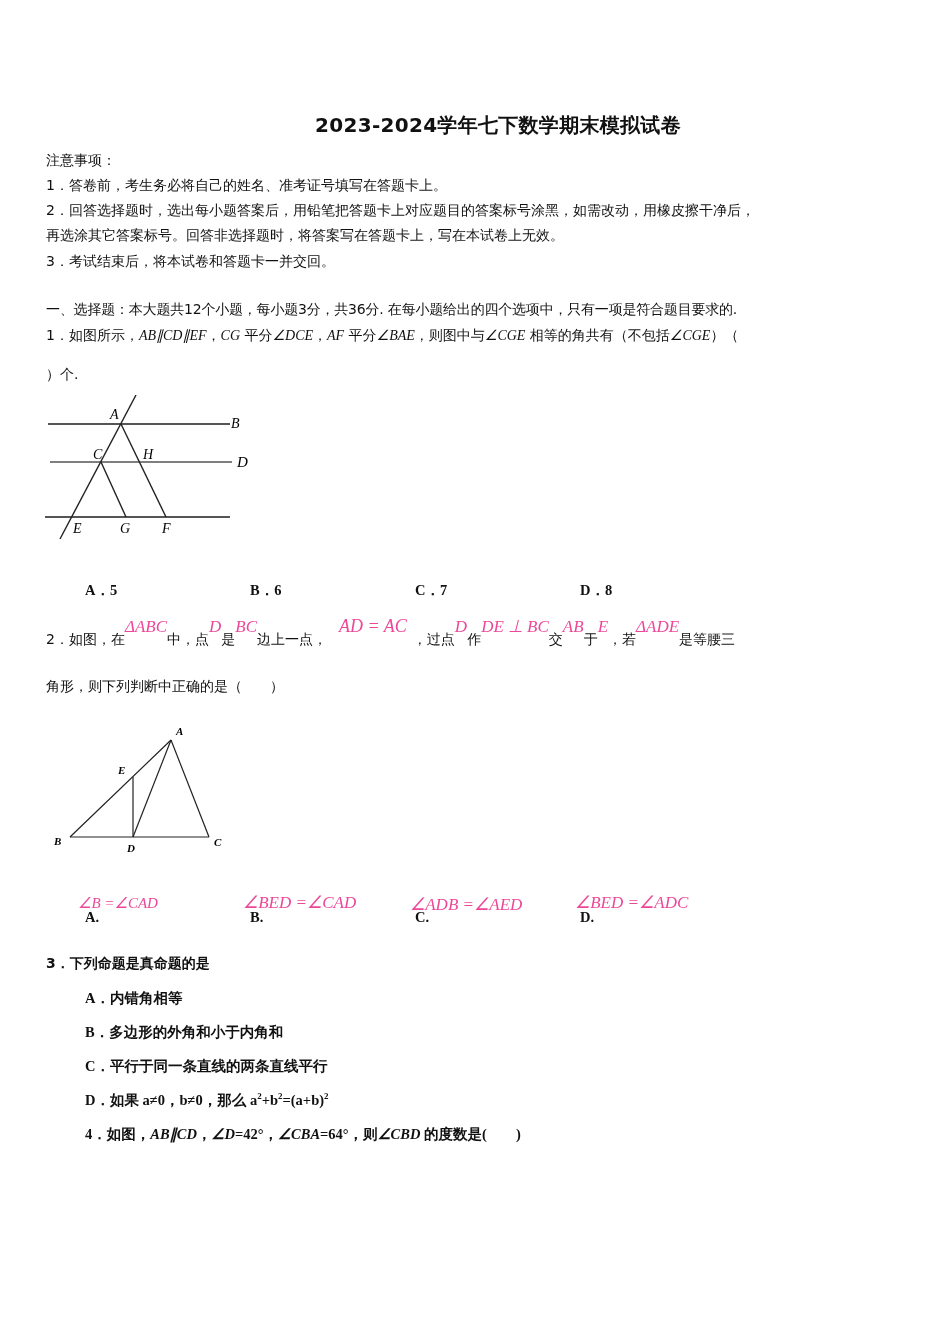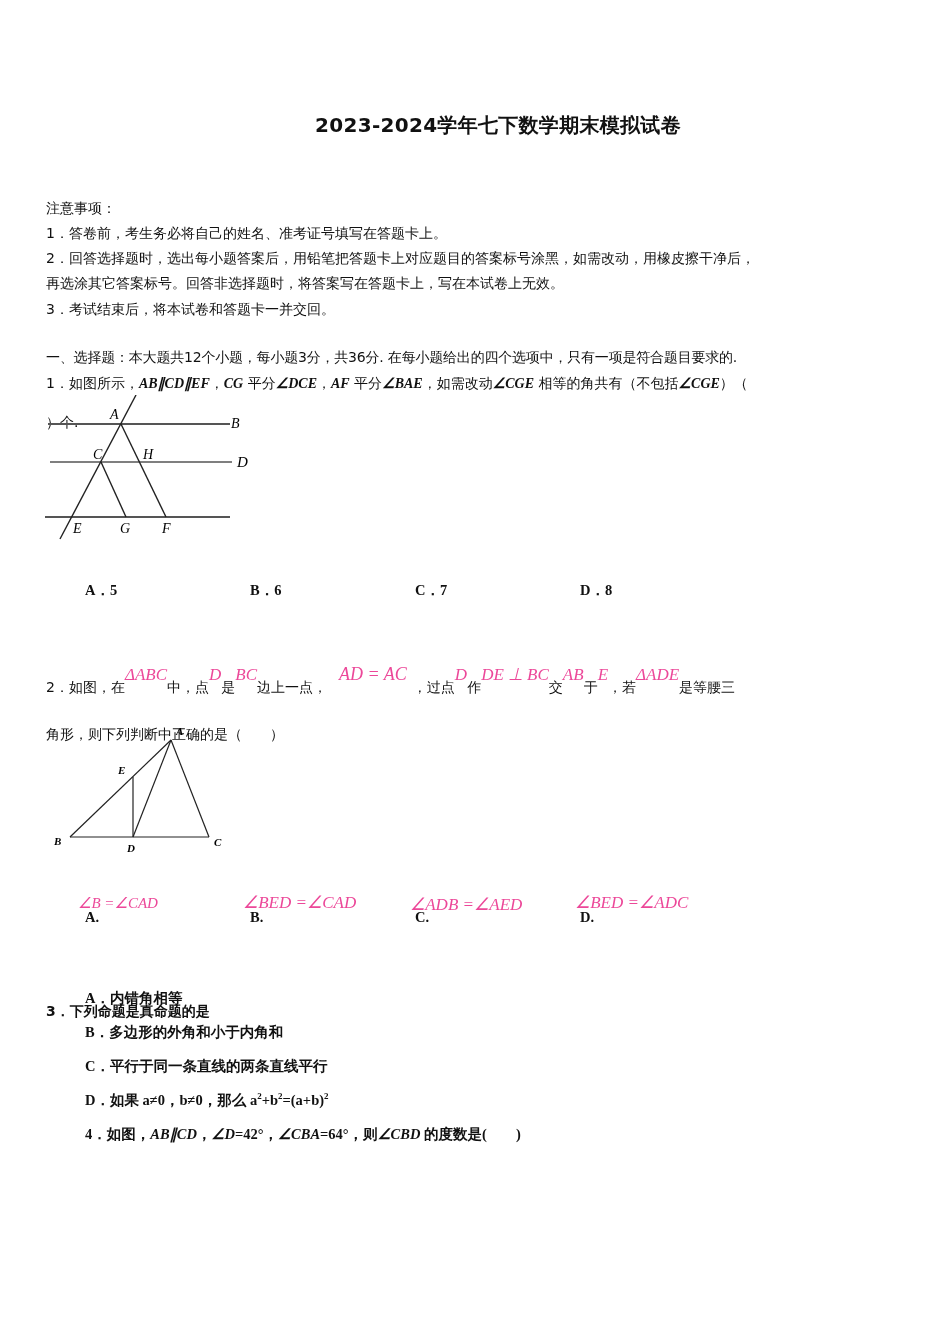--- a/index.html
+++ b/index.html
@@ -2,42 +2,42 @@
 <html><head>
 <meta charset="utf-8">
 <style>
   html, body { margin: 0; padding: 0; background: #ffffff; }
   body { width: 950px; height: 1344px; position: relative; overflow: hidden;
          font-family: "DejaVu Serif", "Liberation Serif", serif; color: #111; }
   .abs { position: absolute; white-space: nowrap; }
   .title { top: 112px; left: 0; width: 950px; text-align: center; font-family: "DejaVu Sans", sans-serif;
            font-weight: bold; font-size: 20px; letter-spacing: 0.3px; padding-left: 23px; }
   .line { font-size: 14.5px; font-weight: bold; left: 46px; }
-  .notice { font-weight: normal; font-family: "DejaVu Sans", sans-serif; font-size: 14px; margin-top: 48px; }
-  .math { font-style: italic; font-family: "Liberation Serif", serif; font-weight: bold; }
+  .notice { font-weight: normal; font-family: "DejaVu Sans", sans-serif; font-size: 14px; }
+  .math { font-style: italic; font-family: "Liberation Serif", serif; }
   .formula { font-family: "Liberation Serif", serif; font-style: italic; font-weight: normal; font-size: 17px; color: #ec4899; }
   .opt { font-size: 14.5px; font-weight: bold; font-family: "Liberation Serif", "DejaVu Serif", serif; margin-left: 39px; }
   sup { font-size: 9px; }
   svg text { font-family: "Liberation Serif", serif; font-style: italic; }
 </style>
 </head>
 <body>
 
 <div class="abs title">2023-2024学年七下数学期末模拟试卷</div>
 
 <div class="abs line notice" style="top:152px;">注意事项：</div>
 <div class="abs line notice" style="top:177px;text-align:right;">1．答卷前，考生务必将自己的姓名、准考证号填写在答题卡上。</div>
 <div class="abs line notice" style="top:202px;">2．回答选择题时，选出每小题答案后，用铅笔把答题卡上对应题目的答案标号涂黑，如需改动，用橡皮擦干净后，</div>
 <div class="abs line notice" style="top:227px;">再选涂其它答案标号。回答非选择题时，将答案写在答题卡上，写在本试卷上无效。</div>
 <div class="abs line notice" style="top:253px;">3．考试结束后，将本试卷和答题卡一并交回。</div>
 
 <div class="abs line notice" style="top:301px; letter-spacing:-0.2px;">一、选择题：本大题共12个小题，每小题3分，共36分. 在每小题给出的四个选项中，只有一项是符合题目要求的.</div>
 
 <div class="abs line notice" style="top:327px;">
-  <span>1．如图所示，</span><span class="math">AB∥CD∥EF</span><span>，</span><span class="math">CG</span><span> 平分</span><span class="math">∠DCE</span><span>，</span><span class="math">AF</span><span> 平分</span><span class="math">∠BAE</span><span>，如需改动</span><span class="math">∠CGE</span><span> 相等的角共有（不包括</span><span class="math">∠CGE</span><span>）（</span>
+  <span>1．如图所示，</span><span class="math">AB∥CD∥EF</span><span>，</span><span class="math">CG</span><span> 平分</span><span class="math">∠DCE</span><span>，</span><span class="math">AF</span><span> 平分</span><span class="math">∠BAE</span><span>，则图中与</span><span class="math">∠CGE</span><span> 相等的角共有（不包括</span><span class="math">∠CGE</span><span>）（</span>
 </div>
 <div class="abs line notice" style="top:366px;">）个.</div>
 
 <svg class="abs" style="left:40px; top:395px;" width="240" height="160">
   <line x1="8" y1="29" x2="190" y2="29" stroke="#555" stroke-width="2"></line>
   <line x1="10" y1="67" x2="192" y2="67" stroke="#555" stroke-width="1.5"></line>
   <line x1="5" y1="122" x2="190" y2="122" stroke="#555" stroke-width="2"></line>
   <line x1="96" y1="0" x2="20" y2="144" stroke="#222" stroke-width="1.4"></line>
   <line x1="81" y1="29" x2="126" y2="122" stroke="#222" stroke-width="1.4"></line>
   <line x1="61" y1="67" x2="86" y2="122" stroke="#222" stroke-width="1.4"></line>

